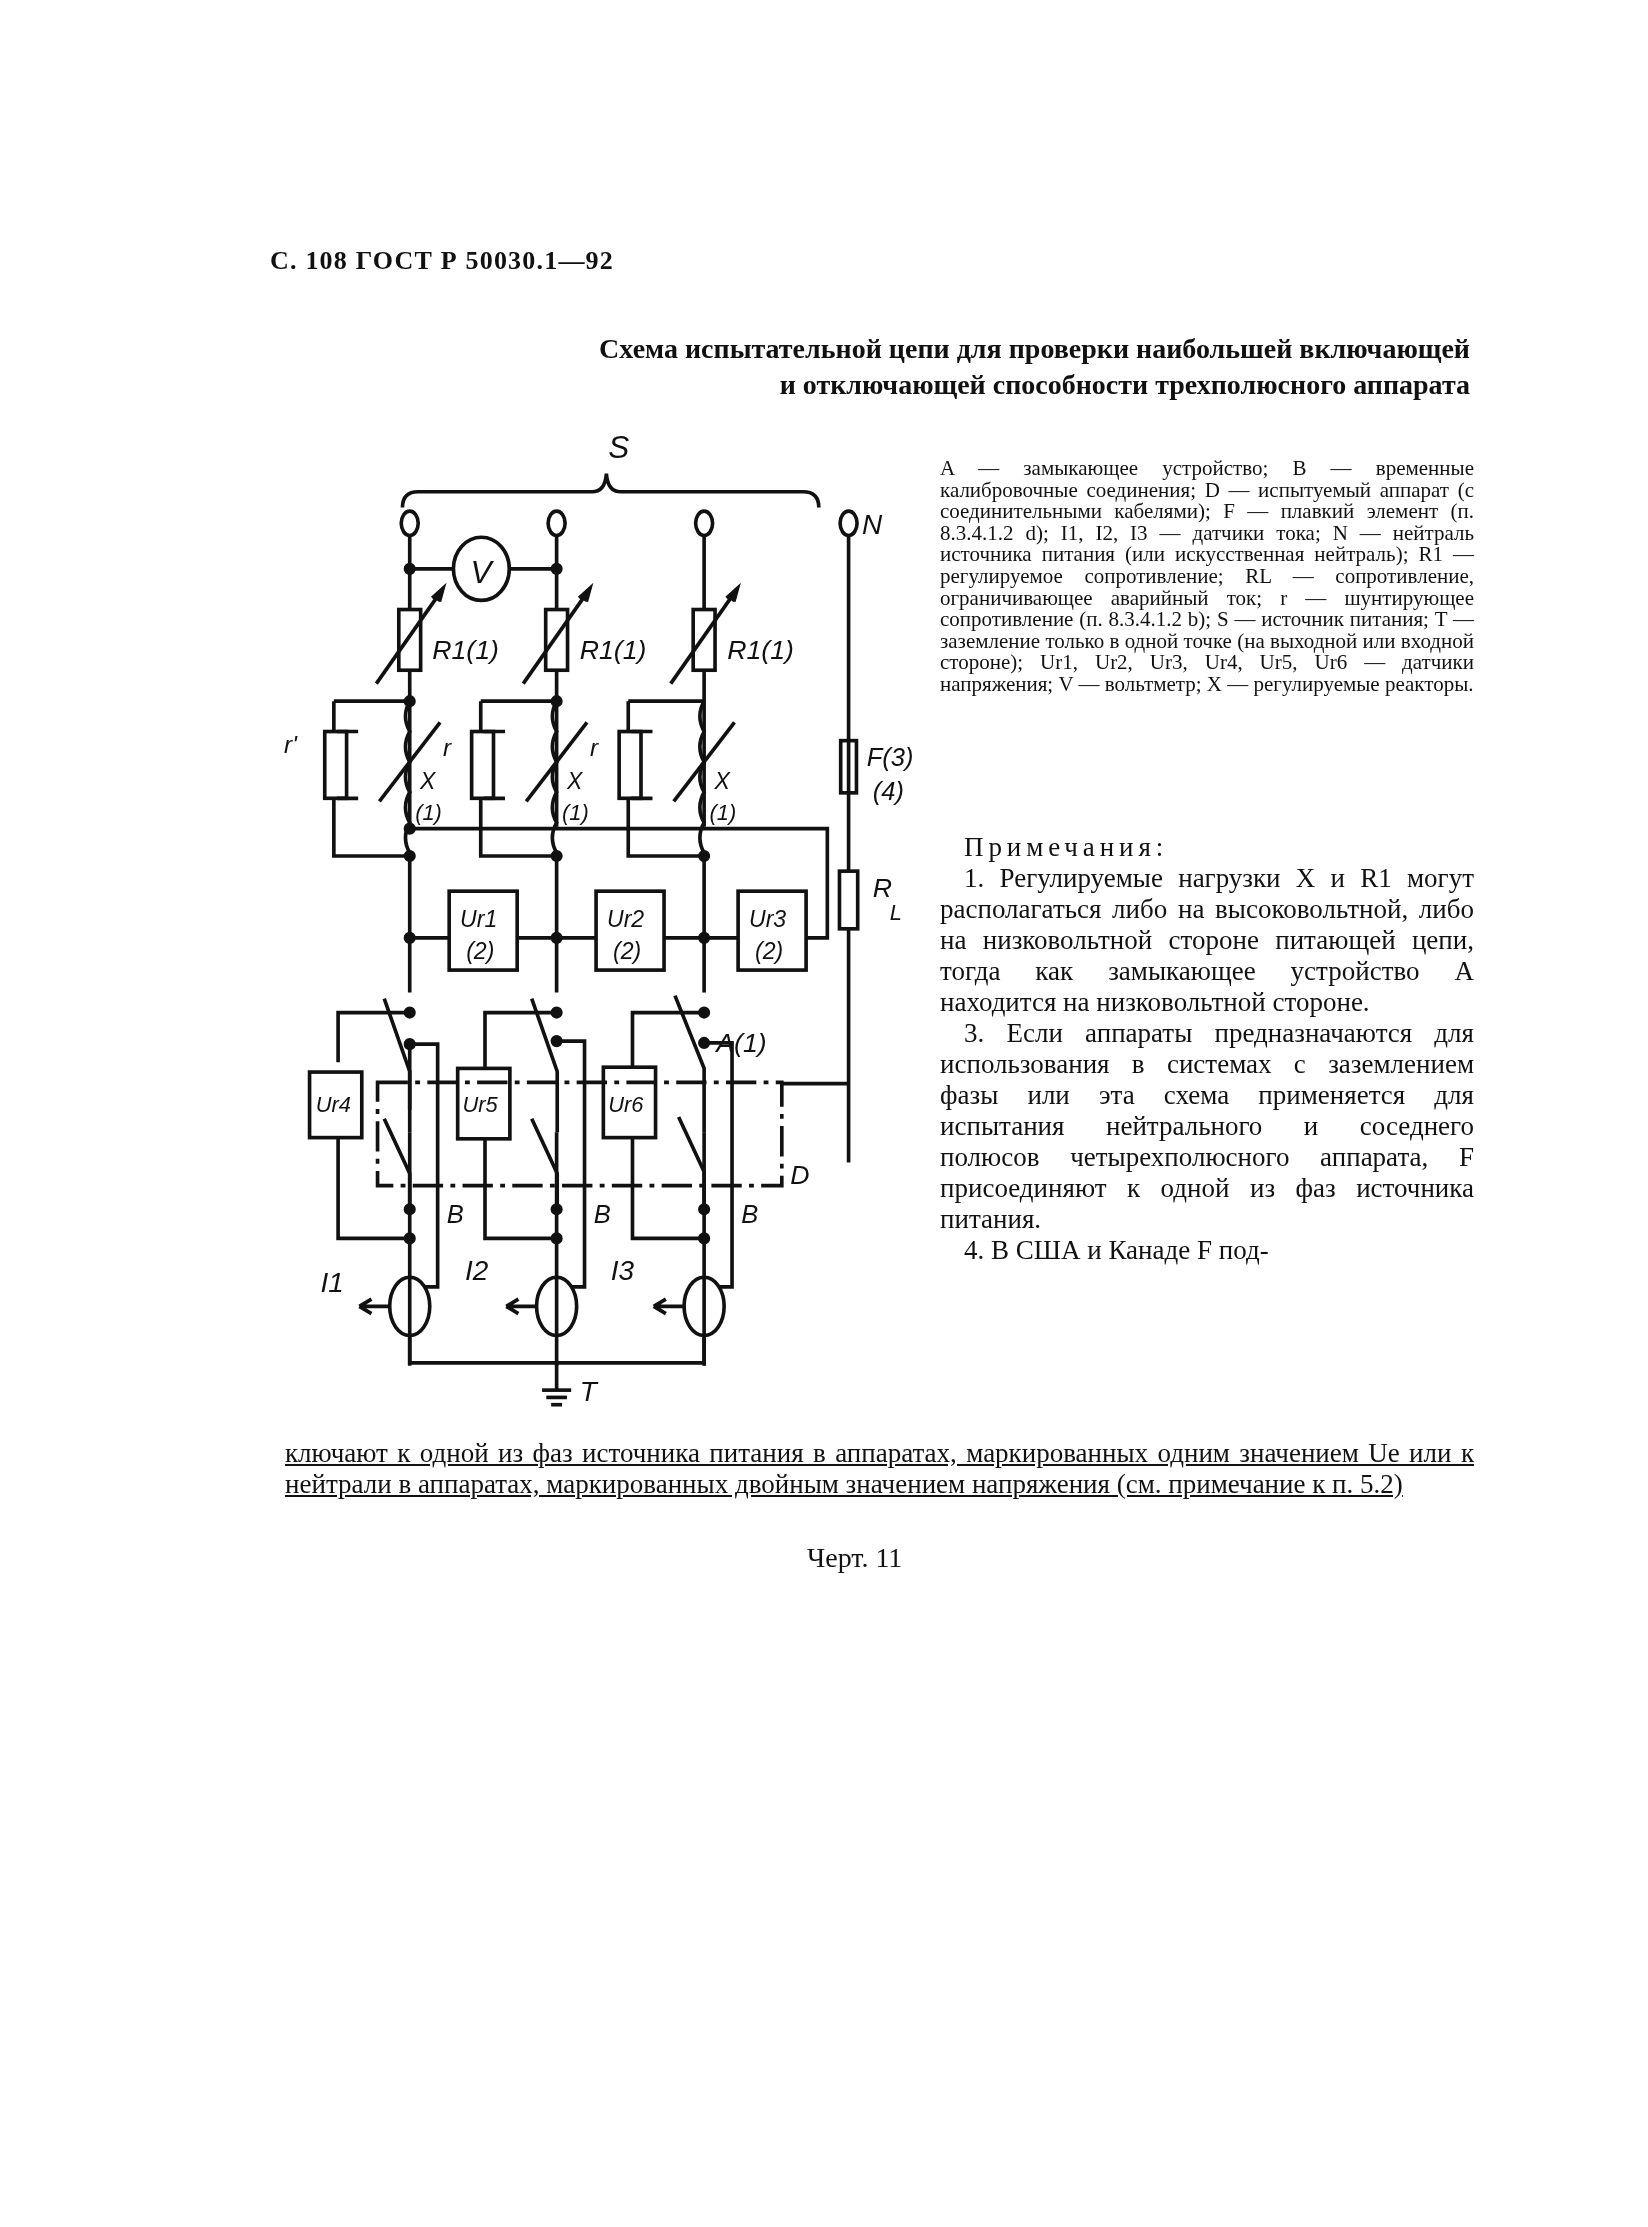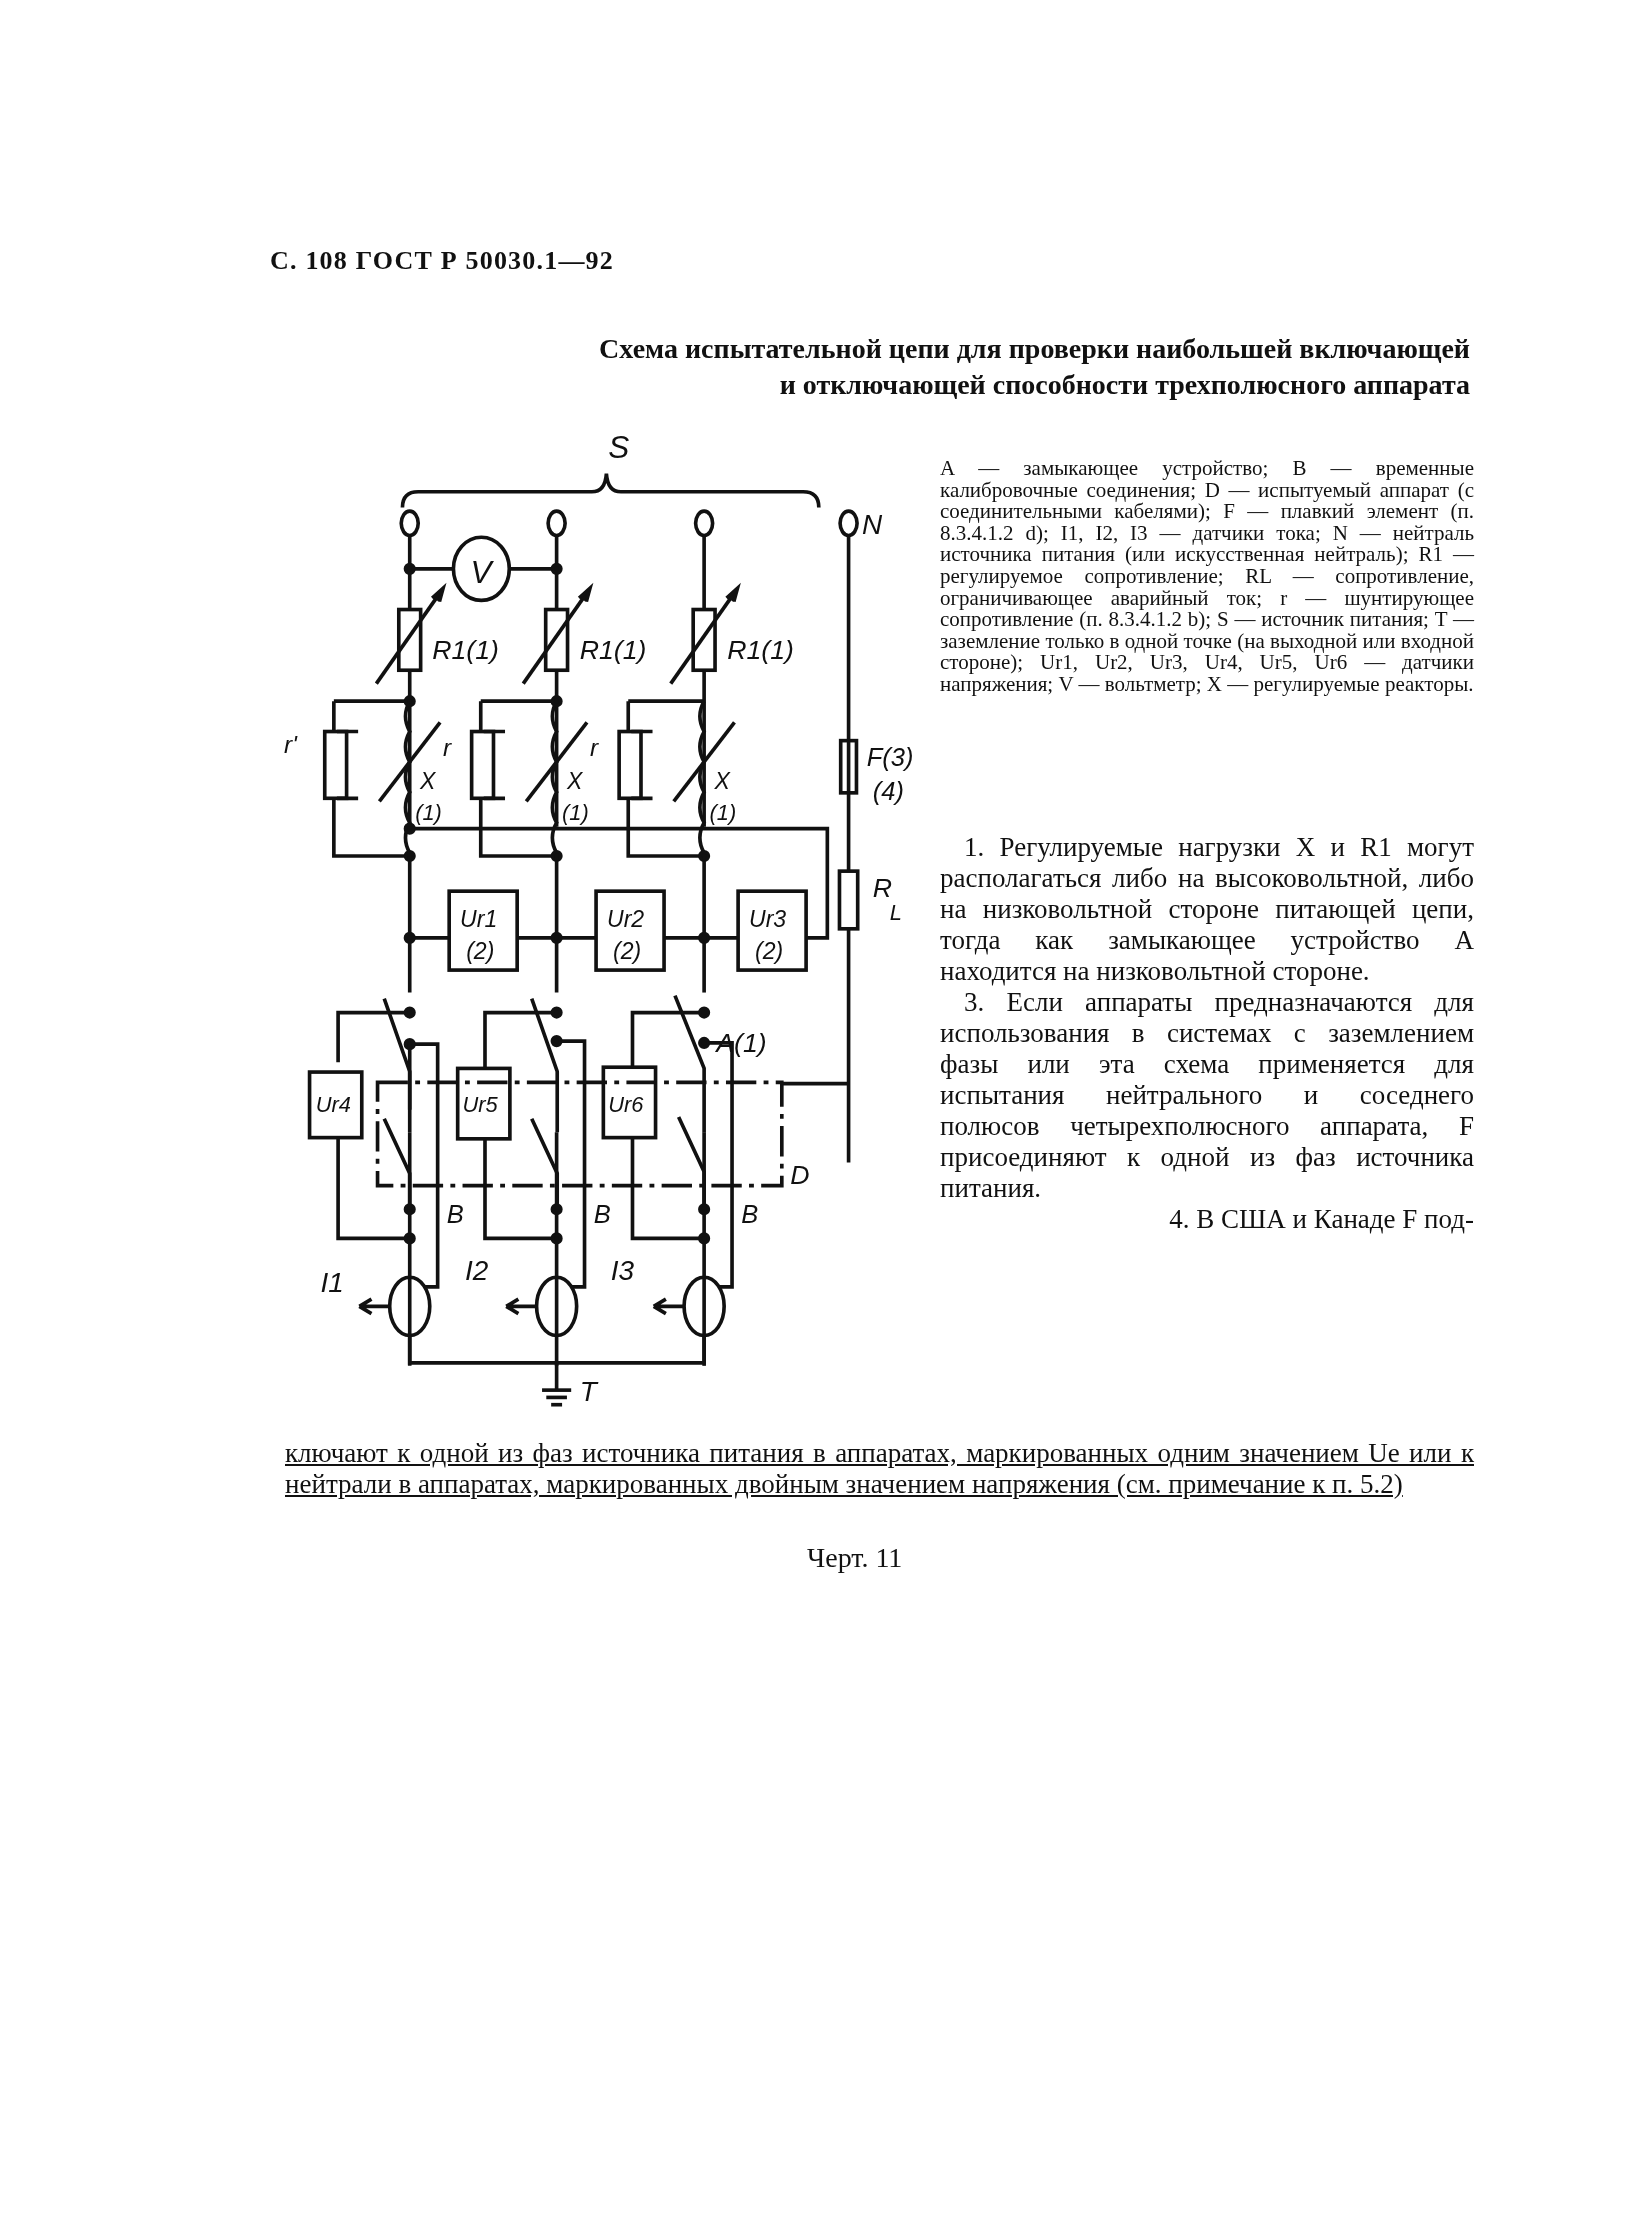--- a/index.html
+++ b/index.html
@@ -215,23 +215,24 @@
     <line x1="893" y1="2290" x2="941" y2="2290"></line>
     <line x1="900" y1="2302" x2="934" y2="2302"></line>
     <line x1="908" y1="2314" x2="926" y2="2314"></line>
   </g>
   <text x="955" y="2308" font-size="46" stroke="none">T</text>
 </svg>
 
 <div class="abs legend">A — замыкающее устройство; B — временные калибровочные соединения; D — испытуемый аппарат (с соединительными кабелями); F — плавкий элемент (п. 8.3.4.1.2 d); I1, I2, I3 — датчики тока; N — нейтраль источника питания (или искусственная нейтраль); R1 — регулируемое сопротивление; RL — сопротивление, ограничивающее аварийный ток; r — шунтирующее сопротивление (п. 8.3.4.1.2 b); S — источник питания; T — заземление только в одной точке (на выходной или входной стороне); Ur1, Ur2, Ur3, Ur4, Ur5, Ur6 — датчики напряжения; V — вольтметр; X — регулируемые реакторы.</div>
 
 <div class="abs notes">
+  <p class="nh">Примечания:</p>
   <p class="ind">1. Регулируемые нагрузки X и R1 могут располагаться либо на высоковольтной, либо на низковольтной стороне питающей цепи, тогда как замыкающее устройство A находится на низковольтной стороне.</p>
   <p class="ind">3. Если аппараты предназначаются для использования в системах с заземлением фазы или эта схема применяется для испытания нейтрального и соседнего полюсов четырехполюсного аппарата, F присоединяют к одной из фаз источника питания.</p>
-  <p class="ind" style="text-align:right">4. В США и Канаде F под-</p>
+  <p class="ind" style="text-align:left">4. В США и Канаде F под-</p>
 </div>
 
 <div class="abs tail">
   <p>ключают к одной из фаз источника питания в аппаратах, маркированных одним значением Ue или к нейтрали в аппаратах, маркированных двойным значением напряжения (см. примечание к п. 5.2)</p>
 </div>
 
 <div class="abs caption">Черт. 11</div>
 
 
 </body></html>

